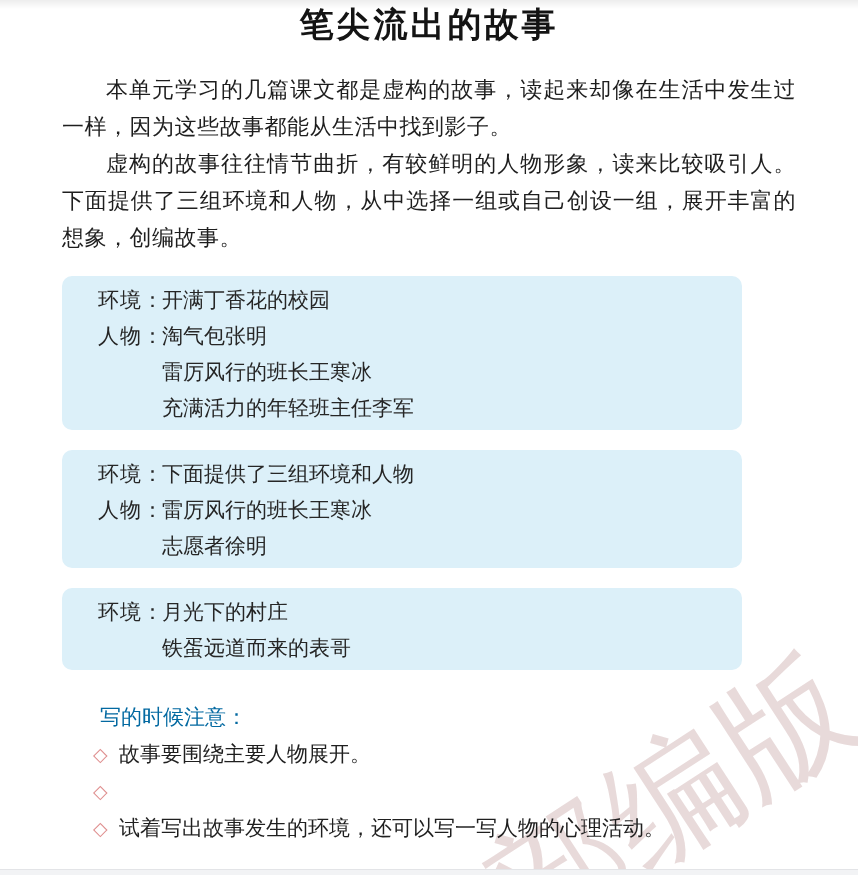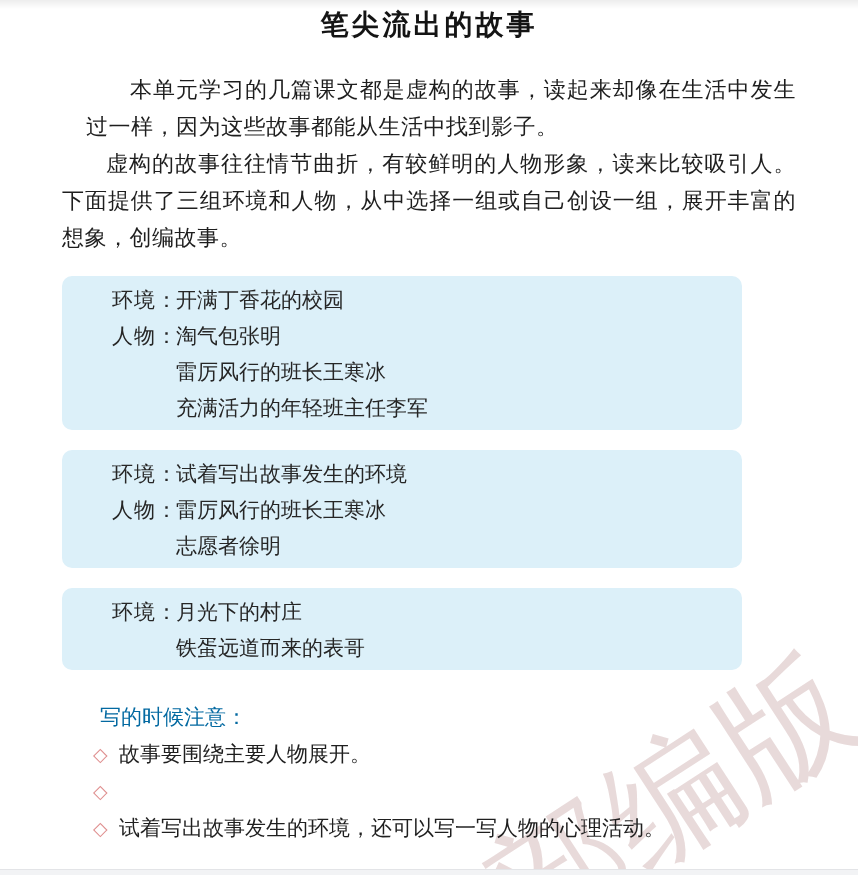--- a/index.html
+++ b/index.html
@@ -46,45 +46,44 @@
     letter-spacing: 2px;
   }
   .content {
     position: relative;
     z-index: 1;
     padding: 0 62px;
   }
   h1.title {
     margin: 6px 0 0 0;
     text-align: center;
-    font-size: 28px;
+    font-size: 34px;
     font-weight: 600;
     letter-spacing: 3px;
     line-height: 38px;
     color: #141414;
   }
   p.para {
     margin: 0;
     font-size: 22px;
     line-height: 37px;
     text-align: justify;
     text-indent: 2em;
     letter-spacing: 0.5px;
     color: #1e1e1e;
   }
   p.para.first {
     margin-top: 27px;
-    margin-left: 24px;
   }
   .box {
     width: 680px;
     box-sizing: border-box;
     background: #dcf0f9;
     border-radius: 10px;
-    padding: 6px 10px 4px 50px;
+    padding: 6px 10px 4px 36px;
     font-size: 21px;
     line-height: 36px;
     color: #262626;
     margin-bottom: 20px;
   }
   .box.firstbox { margin-top: 20px; }
   .box-line { white-space: nowrap; }
   .box-label {
     display: inline-block;
     width: 64px;
@@ -139,21 +138,21 @@
       <div class="box-line">
         <span class="box-label"></span><span>雷厉风行的班长王寒冰</span>
       </div>
       <div class="box-line">
         <span class="box-label"></span><span>充满活力的年轻班主任李军</span>
       </div>
     </div>
 
     <div class="box">
       <div class="box-line">
-        <span class="box-label">环境：</span><span>试着写出故事发生的环境</span>
+        <span class="box-label">环境：</span><span>下面提供了三组环境和人物</span>
       </div>
       <div class="box-line">
         <span class="box-label">人物：</span><span>雷厉风行的班长王寒冰</span>
       </div>
       <div class="box-line">
         <span class="box-label"></span><span>志愿者徐明</span>
       </div>
     </div>
 
     <div class="box">

